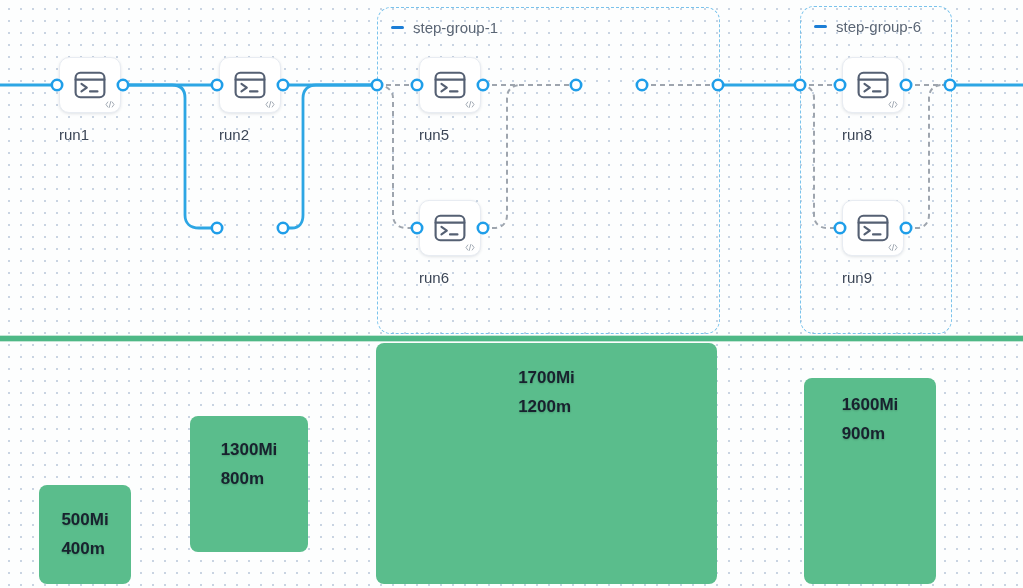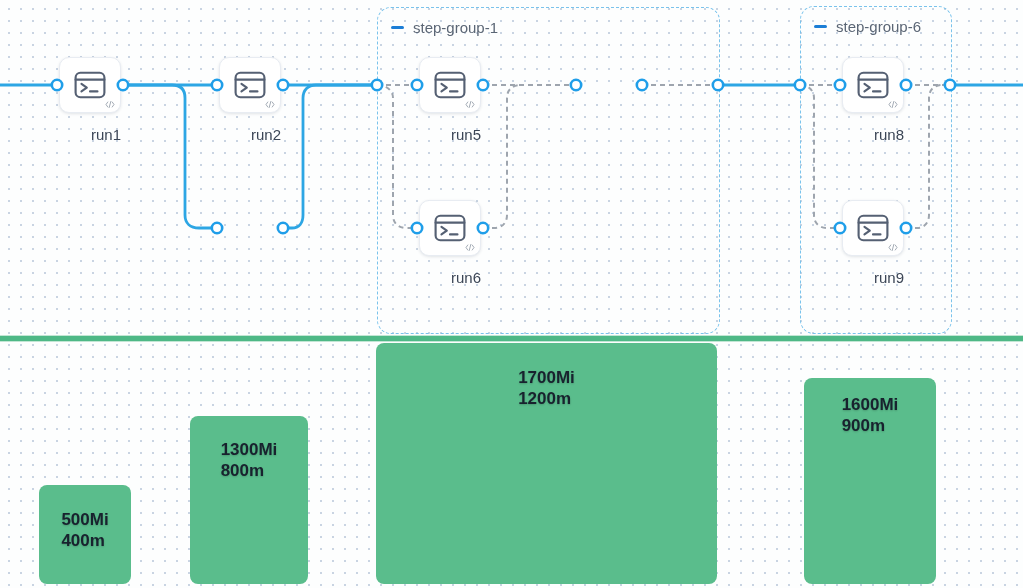--- a/index.html
+++ b/index.html
@@ -17,35 +17,35 @@
     background-size:12px 12px;background-position:3px 3px;
   }
   svg.layer{position:absolute;left:0;top:0;pointer-events:none;}
   .edge-solid{fill:none;stroke:var(--edge-blue);stroke-width:2.8;pointer-events:stroke;}
   .edge-dashed{fill:none;stroke:var(--edge-gray);stroke-width:2;stroke-dasharray:5 4;pointer-events:stroke;}
   .handle{fill:#fff;stroke:var(--handle-blue);stroke-width:2.6;pointer-events:all;}
   .group{position:absolute;border:1.5px dashed var(--group-border);border-radius:14px;z-index:1;}
   .ghead{display:flex;align-items:center;gap:9px;margin:11px 0 0 13px;}
   .gdash{width:13px;height:3.5px;border-radius:2px;background:var(--group-dash-icon);}
   .glabel{font-size:15px;color:var(--group-label-color);}
-  .node{position:absolute;width:62px;text-align:right;z-index:3;}
+  .node{position:absolute;width:62px;text-align:left;z-index:3;}
   .card{width:62px;height:56px;box-sizing:border-box;background:#fff;border:1px solid #e8ecf2;
     border-radius:10px;box-shadow:0 1px 3px rgba(25,39,62,.12);position:relative;
     display:flex;align-items:center;justify-content:center;}
   .term{width:32px;height:28px;}
   .term *{stroke:var(--node-icon);}
   .codeicon{position:absolute;right:5px;bottom:4px;width:10px;height:7px;}
   .codeicon *{stroke:#98a1ad;}
   .nlabel{margin-top:13px;font-size:15px;color:var(--label-color);}
   .divider{position:absolute;left:0;width:1023px;height:5px;background:var(--divider-green);
     box-shadow:0 1px 0 rgba(82,185,135,.35),0 -1px 0 rgba(82,185,135,.35);z-index:2;}
   .bar{position:absolute;background:var(--bar-green);border-radius:8px;z-index:2;
     display:flex;justify-content:center;box-sizing:border-box;}
   .bar-text{display:flex;flex-direction:column;font-weight:700;font-size:17px;line-height:21px;
-    color:#18222e;text-align:left;text-shadow:0 1px 2px rgba(0,0,0,.18);}
+    color:#18222e;text-align:left;text-shadow:0 1px 2px rgba(0,0,0,.18);gap:8px;}
 </style>
 </head>
 <body>
 
 <div class="canvas">
 
   <svg class="layer" width="1023" height="588" style="z-index:1">
     <path class="edge-solid" d="M0,85 H57"></path>
     <path class="edge-solid" d="M123,85 H217"></path>
     <path class="edge-solid" d="M123,85 H172 C181,85 185,90 185,98 V215 C185,223 190,228 199,228 H217"></path>
@@ -206,21 +206,21 @@
   </svg>
 
   <div class="divider" style="top:336px"></div>
 
   <div class="bar" style="left:39px;top:485px;width:92px;height:99px;padding-top:24px">
     <div class="bar-text">
       <span>500Mi</span>
       <span>400m</span>
     </div>
   </div>
-  <div class="bar" style="left:190px;top:416px;width:118px;height:168px;padding-top:23px">
+  <div class="bar" style="left:190px;top:416px;width:118px;height:136px;padding-top:23px">
     <div class="bar-text">
       <span>1300Mi</span>
       <span>800m</span>
     </div>
   </div>
   <div class="bar" style="left:376px;top:343px;width:341px;height:241px;padding-top:24px">
     <div class="bar-text">
       <span>1700Mi</span>
       <span>1200m</span>
     </div>

